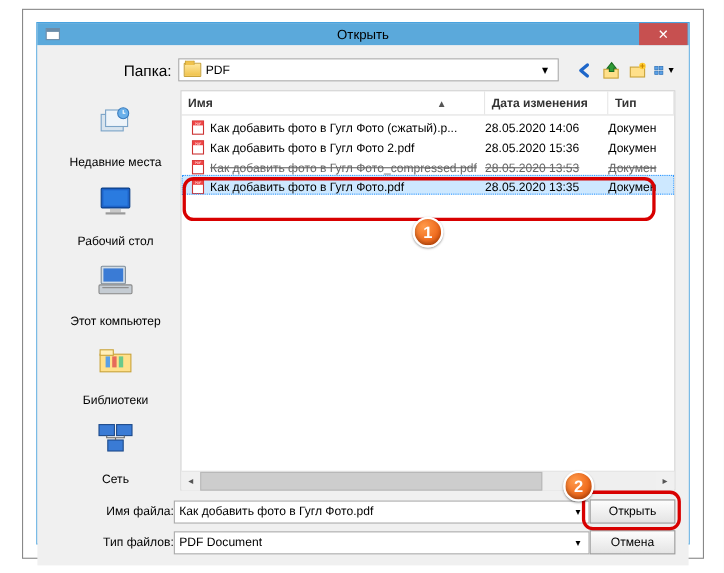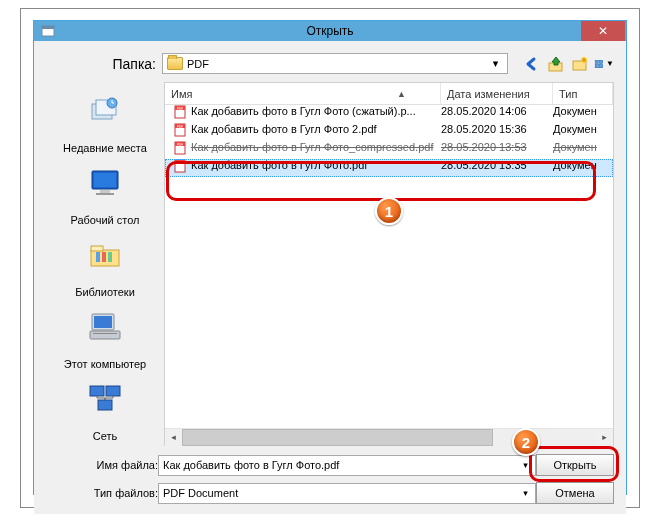--- a/index.html
+++ b/index.html
@@ -24,29 +24,29 @@
 
 .toolbar-icons { display: flex; gap: 4px; margin-left: 8px; }
 .tb-ico { width: 20px; height: 20px; display: flex; align-items: center; justify-content: center; cursor: pointer; border-radius: 2px; }
 
 .main-area { flex: 1; display: flex; gap: 0; min-height: 0; }
 .places { width: 118px; display: flex; flex-direction: column; align-items: center; gap: 4px; padding-top: 8px; }
 .place { display: flex; flex-direction: column; align-items: center; gap: 16px; font-size: 11px; color: #000; cursor: pointer; width: 100%; padding: 4px 0; }
 .place-icon { width: 38px; height: 32px; display: flex; align-items: center; justify-content: center; }
 
 .filelist-wrap { flex: 1; background: #fff; border: 1px solid #d0d0d0; display: flex; flex-direction: column; min-height: 0; }
-.cols { display: flex; height: 22px; border-bottom: 1px solid #e0e0e0; font-size: 11px; color: #333; }
+.cols { display: flex; height: 22px; border-bottom: 1px solid #e0e0e0; font-size: 11px; color: #333; font-weight: bold; }
 .col { padding: 3px 6px; border-right: 1px solid #e6e6e6; display: flex; align-items: center; }
 .col-name { flex: 1; }
 .col-date { width: 112px; }
 .col-type { width: 60px; }
 .sort-caret { margin-left: auto; margin-right: 28px; font-size: 9px; color: #555; }
 
 .files { flex: 1; position: relative; overflow: hidden; }
-.file-row { display: flex; align-items: flex-start; height: 18px; font-size: 11px; padding-left: 8px; cursor: pointer; }
+.file-row { display: flex; align-items: flex-end; height: 18px; font-size: 11px; padding-left: 8px; cursor: pointer; }
 .file-row.selected { background: #cde8ff; outline: 1px dotted #3399ff; outline-offset: -1px; }
 .file-row.struck { text-decoration: line-through; color: #666; }
 .file-ico { width: 14px; height: 14px; margin-right: 4px; flex-shrink: 0; }
 .fname { flex: 1; white-space: nowrap; overflow: hidden; text-overflow: ellipsis; }
 .fdate { width: 112px; }
 .ftype { width: 60px; }
 
 .hl-group { position: absolute; left: 1px; top: 56px; width: 430px; height: 40px; border: 3px solid #d80000; border-radius: 10px; pointer-events: none; }
 .callout { position: absolute; width: 28px; height: 28px; border-radius: 50%; background: radial-gradient(circle at 35% 30%, #ff9a4a, #e54b00); border: 2px solid #fff; box-shadow: 0 1px 2px rgba(0,0,0,.4), inset 0 -2px 4px rgba(0,0,0,.3); color: #fff; font-weight: bold; display: flex; align-items: center; justify-content: center; font-size: 15px; pointer-events: none; }
 .callout-1 { left: 50%; top: 92px; transform: translateX(-50%); }
@@ -146,39 +146,39 @@
                 <rect x="8" y="7" width="22" height="14" fill="#2a7be0"></rect>
                 <rect x="14" y="24" width="10" height="3" fill="#c8c8c8"></rect>
                 <rect x="10" y="27" width="18" height="2" fill="#999"></rect>
               </svg>
           </span>
           <span>Рабочий стол</span>
         </div>
         <div class="place">
           <span class="place-icon">
             <svg width="38" height="32" viewBox="0 0 38 32">
+                <rect x="6" y="4" width="22" height="16" rx="1" fill="#d3dde6" stroke="#7e8c99"></rect>
+                <rect x="8" y="6" width="18" height="12" fill="#3a7bd5"></rect>
+                <rect x="4" y="21" width="30" height="8" rx="1" fill="#c5ccd3" stroke="#888"></rect>
+                <rect x="7" y="23" width="24" height="1" fill="#888"></rect>
+              </svg>
+          </span>
+          <span>Этот компьютер</span>
+        </div>
+        <div class="place">
+          <span class="place-icon">
+            <svg width="38" height="32" viewBox="0 0 38 32">
                 <rect x="5" y="12" width="28" height="16" fill="#ffe08a" stroke="#c9a33a"></rect>
                 <rect x="5" y="8" width="12" height="5" fill="#ffefb9" stroke="#c9a33a"></rect>
                 <rect x="10" y="14" width="4" height="10" fill="#5aa0e6"></rect>
                 <rect x="16" y="14" width="4" height="10" fill="#e66a5a"></rect>
                 <rect x="22" y="14" width="4" height="10" fill="#6ac98c"></rect>
               </svg>
           </span>
           <span>Библиотеки</span>
-        </div>
-        <div class="place">
-          <span class="place-icon">
-            <svg width="38" height="32" viewBox="0 0 38 32">
-                <rect x="6" y="4" width="22" height="16" rx="1" fill="#d3dde6" stroke="#7e8c99"></rect>
-                <rect x="8" y="6" width="18" height="12" fill="#3a7bd5"></rect>
-                <rect x="4" y="21" width="30" height="8" rx="1" fill="#c5ccd3" stroke="#888"></rect>
-                <rect x="7" y="23" width="24" height="1" fill="#888"></rect>
-              </svg>
-          </span>
-          <span>Этот компьютер</span>
         </div>
         <div class="place">
           <span class="place-icon">
             <svg width="38" height="32" viewBox="0 0 38 32">
                 <rect x="4" y="4" width="14" height="10" fill="#3a7bd5" stroke="#1d4a8a"></rect>
                 <rect x="20" y="4" width="14" height="10" fill="#3a7bd5" stroke="#1d4a8a"></rect>
                 <rect x="12" y="18" width="14" height="10" fill="#3a7bd5" stroke="#1d4a8a"></rect>
                 <path d="M11 14v2h8v2 M27 14v2h-8v2" stroke="#666" fill="none"></path>
               </svg>
           </span>

